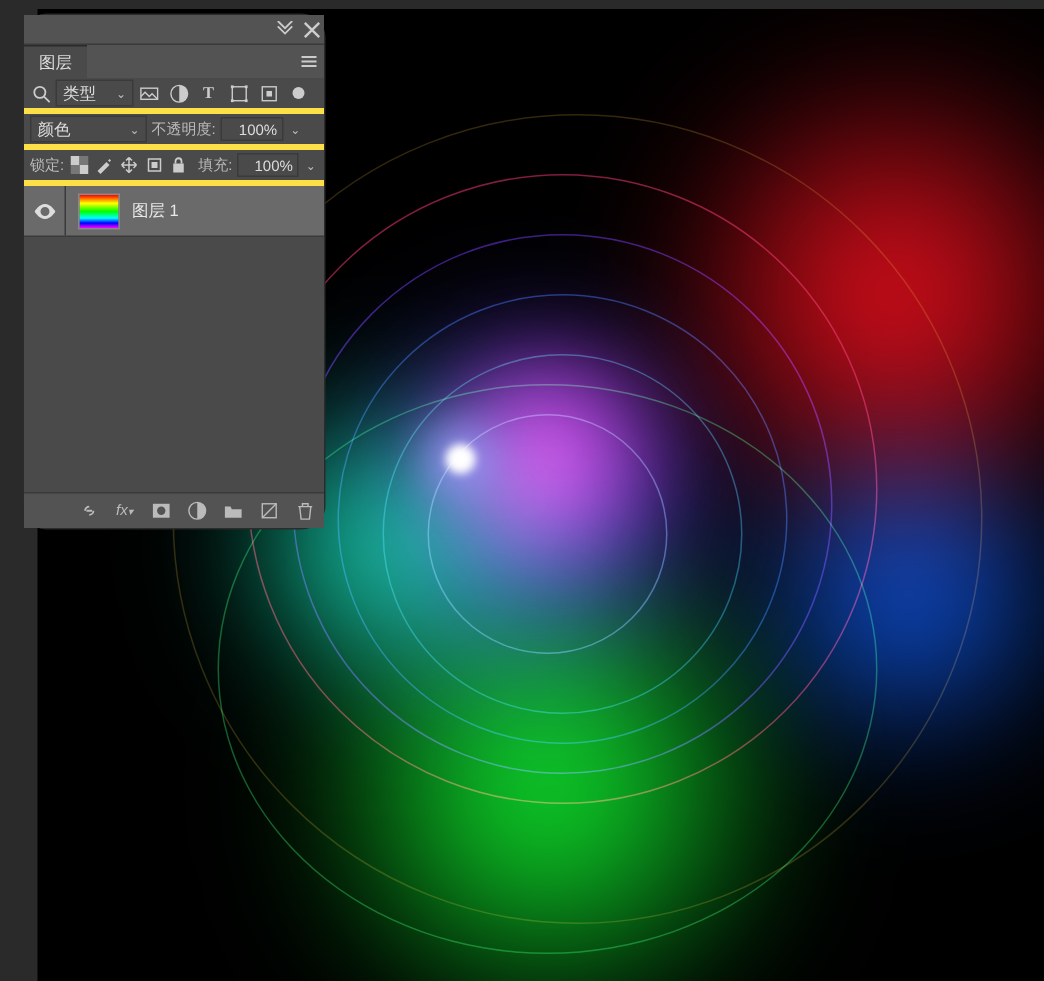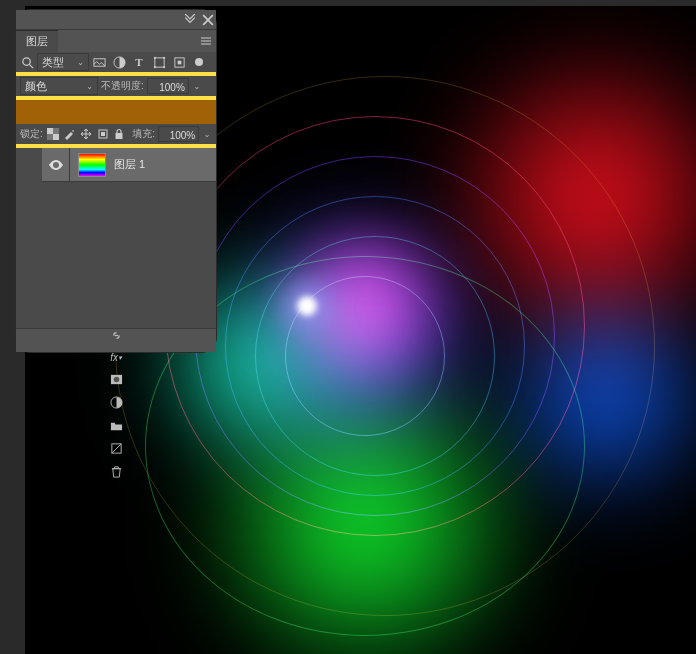--- a/index.html
+++ b/index.html
@@ -111,36 +111,35 @@
     font-size:10px; padding:0 3px; color:#ddd;
   }
   .chev-sm { width:10px; text-align:center; font-size:8px; color:#bbb;}
   .filter-icons { display:flex; gap:6px; align-items:center; }
   .ficon {
     width:14px; height:14px; display:flex; align-items:center; justify-content:center;
     color:#ccc; font-size:11px;
   }
   .ficon svg { width:13px; height:13px; fill:#ccc; }
   .dot { width:8px;height:8px;border-radius:50%;background:#ccc;}
-  .lock-row { font-size:10px; color:#bbb;margin-top:24px; }
+  .lock-row { font-size:10px; color:#bbb; }
   .lock-row .licon {
     width:14px; height:14px; display:flex; align-items:center; justify-content:center;
   }
   .lock-row .licon svg { width:12px;height:12px; fill:#ccc; }
 
   .layer-list {
     flex:1;
     background:#4a4a4a;
     overflow:auto;
   }
   .layer-item {
     display:flex; align-items:center; height:34px;
     border-bottom:1px solid #3a3a3a;
     padding-right:6px;
-    margin-left:26px;
   }
   .layer-item.selected { background:#6a6a6a; }
   .vis-col {
     width:28px; height:100%; display:flex; align-items:center; justify-content:center;
     border-right:1px solid #3a3a3a;
   }
   .eye { width:14px;height:10px; }
   .eye svg{width:14px;height:10px;fill:#ddd;}
   .thumb {
     width:28px; height:24px; margin:0 8px;
@@ -156,25 +155,24 @@
   }
   .thumb.bg-thumb::after{
     content:""; position:absolute; inset:3px; border-radius:50%;
     border:1px solid #405080;
   }
   .layer-name { flex:1; color:#e8e8e8; font-size:11px; }
   .lock-mark { width:14px;height:14px; }
   .lock-mark svg{width:12px;height:12px;fill:#ccc;}
 
   .panel-footer {
-    height:24px; display:flex; align-items:center; 
+    height:24px; display:flex; align-items:center; justify-content:flex-end;
     gap:10px; padding:0 6px;
     background:#535353;
     border-top:1px solid #3a3a3a;
-    flex-direction:column;
   }
   .panel-footer .picon {
     width:14px;height:14px; display:flex;align-items:center;justify-content:center;
     color:#bbb;
   }
   .panel-footer .picon svg{width:13px;height:13px;fill:#bbb;}
 </style>
 </head>
 <body>
 

